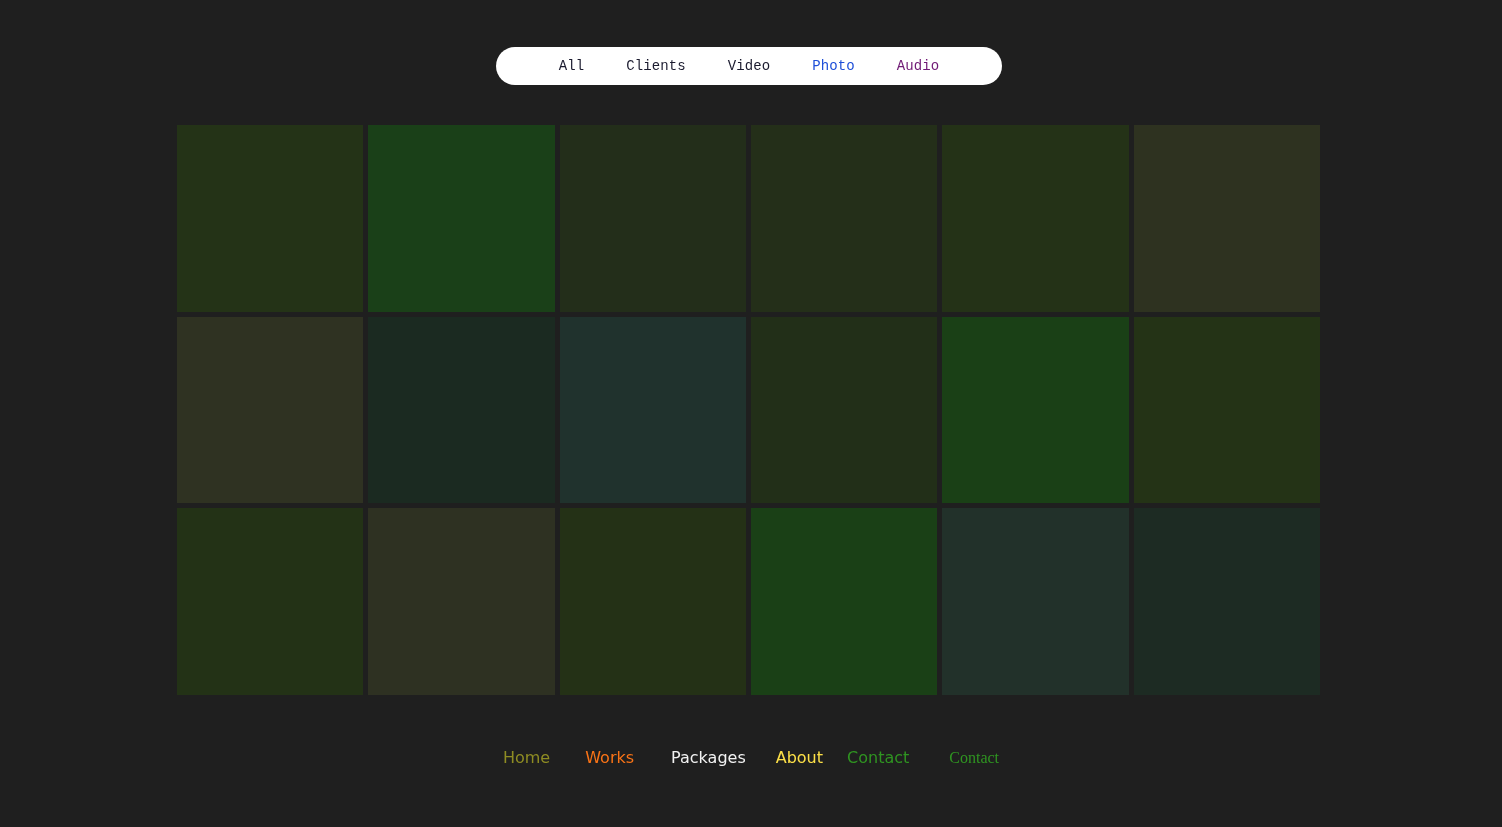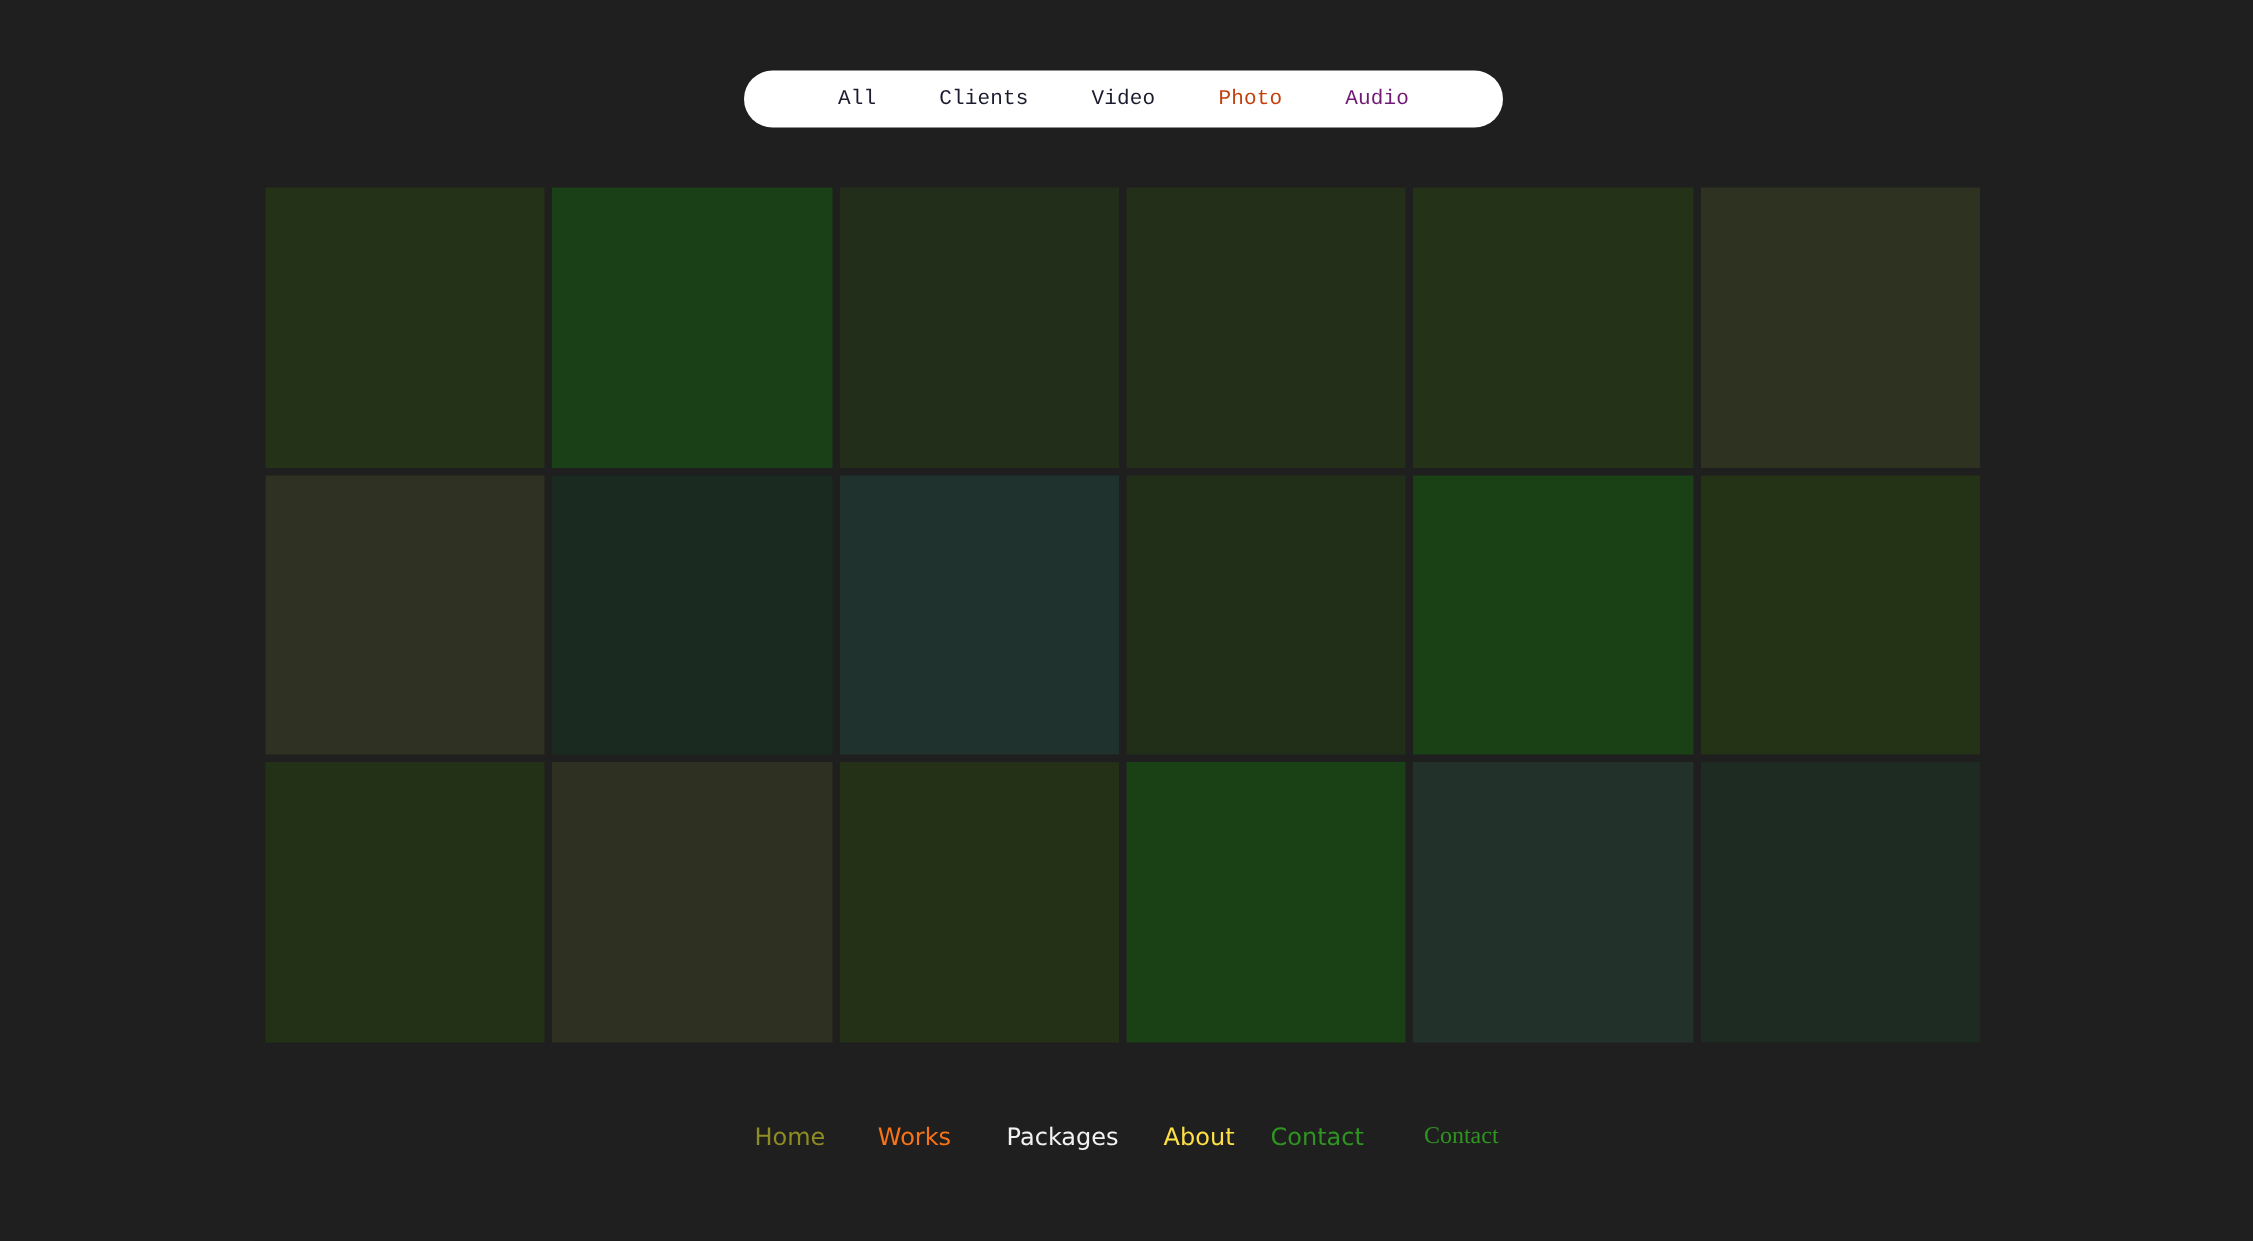--- a/index.html
+++ b/index.html
@@ -73,21 +73,21 @@
 </style>
 </head>
 <body style="background: rgb(31, 31, 31);">
 
 <div id="stage" style="background: rgb(31, 31, 31);">
 
   <nav id="filter-pill" style="background: rgb(255, 255, 255);">
     <span class="filter-item is-active" style="color: rgb(27, 27, 47);">All</span>
     <span class="filter-item" style="color: rgb(27, 27, 47);">Clients</span>
     <span class="filter-item" style="color: rgb(27, 27, 47);">Video</span>
-    <span class="filter-item" style="color: #c2410c; text-align: right;">Photo</span>
+    <span class="filter-item" style="color: #1d4ed8; text-align: right;">Photo</span>
     <span class="filter-item" style="color: #701a75;">Audio</span>
   </nav>
 
   <section id="tile-grid" style="grid-template-columns: repeat(6, 1fr); grid-template-rows: repeat(3, 1fr); gap: 5px;">
     <div class="tile" style="background: rgb(36, 51, 23);"></div>
     <div class="tile" style="background: rgb(26, 64, 24);"></div>
     <div class="tile" style="background: rgb(35, 46, 26);"></div>
     <div class="tile" style="background: rgb(36, 47, 25);"></div>
     <div class="tile" style="background: rgb(36, 50, 23);"></div>
     <div class="tile" style="background: rgb(46, 50, 32);"></div>

